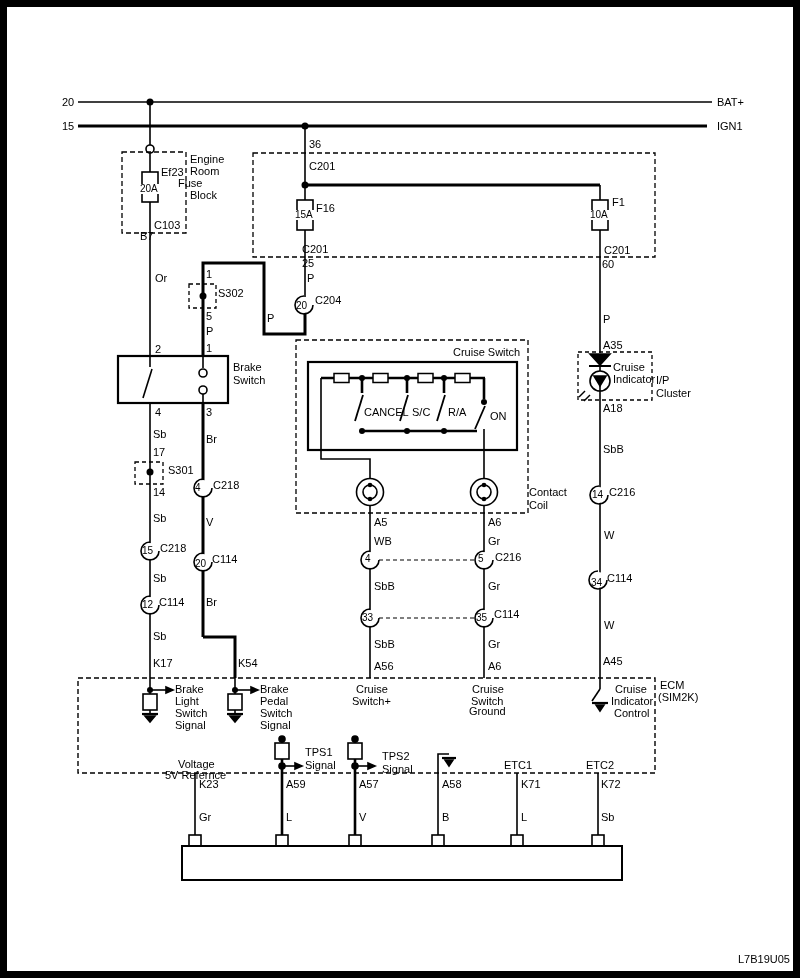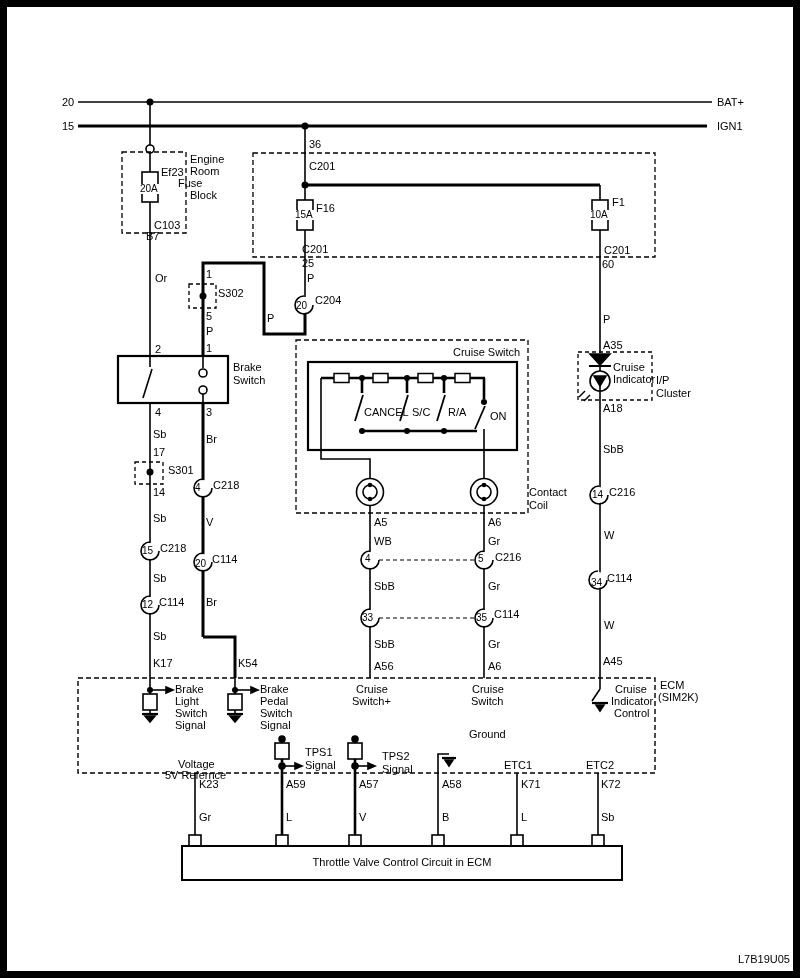--- a/index.html
+++ b/index.html
@@ -223,21 +223,21 @@
 <span class="lb" style="left:62px;top:121px">15</span>
 <span class="lb" style="left:717px;top:121px">IGN1</span>
 
 <span class="lb" style="left:190px;top:154px">Engine</span>
 <span class="lb" style="left:190px;top:166px">Room</span>
 <span class="lb" style="left:178px;top:178px">Fuse</span>
 <span class="lb" style="left:190px;top:190px">Block</span>
 <span class="lb" style="left:161px;top:167px">Ef23</span>
 <span class="lb n bg" style="left:139px;top:184px">20A</span>
 <span class="lb" style="left:154px;top:220px">C103</span>
-<span class="lb" style="left:146px;top:231px">B7</span>
+<span class="lb" style="left:140px;top:231px">B7</span>
 <span class="lb" style="left:155px;top:273px">Or</span>
 
 <span class="lb" style="left:309px;top:139px">36</span>
 <span class="lb" style="left:309px;top:161px">C201</span>
 <span class="lb" style="left:316px;top:203px">F16</span>
 <span class="lb n bg" style="left:294px;top:210px">15A</span>
 <span class="lb" style="left:302px;top:244px">C201</span>
 <span class="lb" style="left:302px;top:258px">25</span>
 <span class="lb" style="left:307px;top:273px">P</span>
 <span class="lb n" style="left:296px;top:301px">20</span>
@@ -329,21 +329,21 @@
 <span class="lb" style="left:175px;top:708px">Switch</span>
 <span class="lb" style="left:175px;top:720px">Signal</span>
 <span class="lb" style="left:260px;top:684px">Brake</span>
 <span class="lb" style="left:260px;top:696px">Pedal</span>
 <span class="lb" style="left:260px;top:708px">Switch</span>
 <span class="lb" style="left:260px;top:720px">Signal</span>
 <span class="lb" style="left:356px;top:684px">Cruise</span>
 <span class="lb" style="left:352px;top:696px">Switch+</span>
 <span class="lb" style="left:472px;top:684px">Cruise</span>
 <span class="lb" style="left:471px;top:696px">Switch</span>
-<span class="lb" style="left:469px;top:729px">Ground</span>
+<span class="lb" style="left:469px;top:706px">Ground</span>
 <span class="lb" style="left:615px;top:684px">Cruise</span>
 <span class="lb" style="left:611px;top:696px">Indicator</span>
 <span class="lb" style="left:614px;top:708px">Control</span>
 <span class="lb" style="left:165px;top:770px">5V Refernce</span>
 <span class="lb" style="left:178px;top:759px">Voltage</span>
 <span class="lb" style="left:305px;top:747px">TPS1</span>
 <span class="lb" style="left:305px;top:760px">Signal</span>
 <span class="lb" style="left:382px;top:751px">TPS2</span>
 <span class="lb" style="left:382px;top:764px">Signal</span>
 <span class="lb" style="left:504px;top:760px">ETC1</span>
@@ -354,17 +354,16 @@
 <span class="lb" style="left:286px;top:779px">A59</span>
 <span class="lb" style="left:286px;top:812px">L</span>
 <span class="lb" style="left:359px;top:779px">A57</span>
 <span class="lb" style="left:359px;top:812px">V</span>
 <span class="lb" style="left:442px;top:779px">A58</span>
 <span class="lb" style="left:442px;top:812px">B</span>
 <span class="lb" style="left:521px;top:779px">K71</span>
 <span class="lb" style="left:521px;top:812px">L</span>
 <span class="lb" style="left:601px;top:779px">K72</span>
 <span class="lb" style="left:601px;top:812px">Sb</span>
-<span class="lb ctr" style="left:182px;top:857px;width:440px">Throttle Valve Control Circuit in ECM</span>
 
 <span class="lb" style="left:738px;top:954px">L7B19U05</span>
 
 </div>
 
 </body></html>

